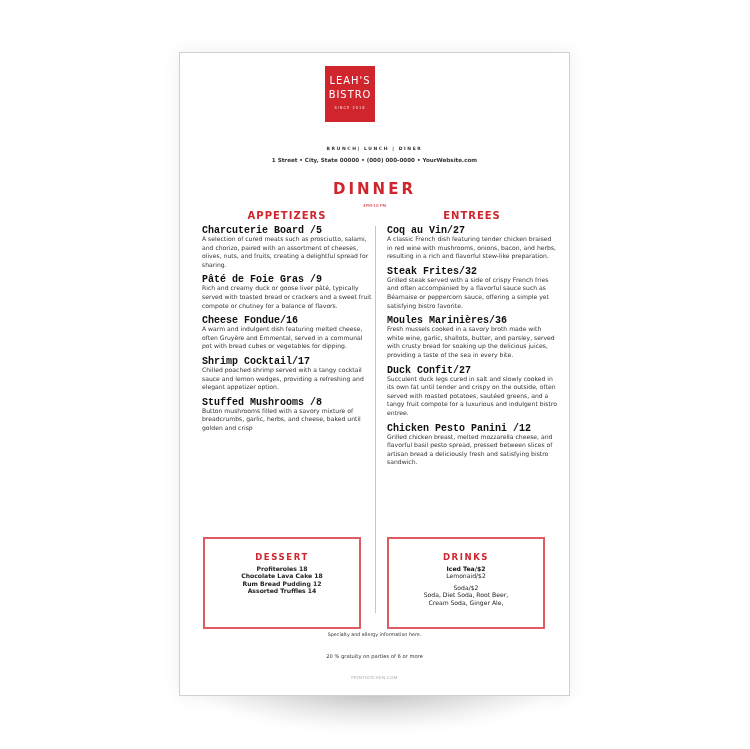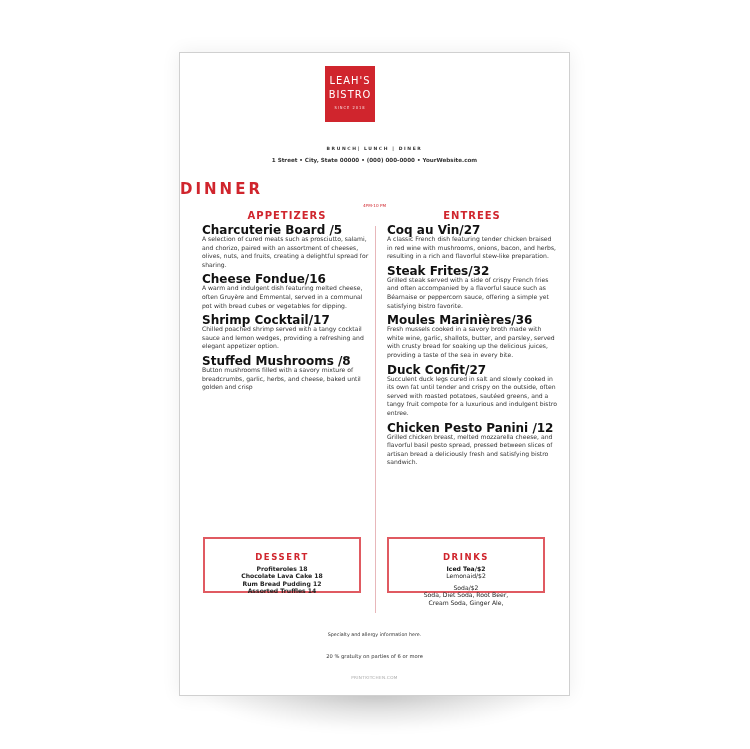--- a/index.html
+++ b/index.html
@@ -28,41 +28,41 @@
   .logo .since { font-size: 4px; letter-spacing: 1px; margin-top: 3px; opacity: .85; }
   .services {
     position: absolute; top: 93px; left: 0; right: 0; text-align: center;
     font-size: 4.5px; font-weight: bold; letter-spacing: 1.6px; color: #333;
   }
   .address {
     position: absolute; top: 104px; left: 0; right: 0; text-align: center;
     font-size: 5.6px; font-weight: bold; color: #333;
   }
   .dinner-title {
-    position: absolute; top: 127px; left: 0; right: 0; 
+    position: absolute; top: 127px; left: 0; right: 0; text-align: center;
     font-size: 15px; font-weight: bold; letter-spacing: 3px; color: #d0252d;
   }
   .hours {
     position: absolute; top: 150px; left: 0; right: 0; text-align: center;
     font-size: 4.2px; color: #d0252d;
   }
   .divider {
     position: absolute; left: 195px; top: 173px; width: 1px; height: 387px; background: #e7b7ba;
   }
   .col { position: absolute; top: 157px; width: 170px; }
   .col.left { left: 22px; }
   .col.right { left: 207px; }
   .col-title {
     text-align: center; font-size: 10px; font-weight: bold; letter-spacing: 1px; color: #d0252d; margin-bottom: 5px;
   }
   .item { margin-bottom: 6px; }
-  .item-name { font-size: 12px; font-weight: bold; color: #111; line-height: 9px; }
+  .item-name { font-size: 10px; font-weight: bold; color: #111; line-height: 9px; font-family: Liberation Mono, monospace; }
   .item-desc { font-size: 6.1px; line-height: 8.6px; color: #333; }
   .box {
-    position: absolute; top: 484px; width: 158px; height: 56px; box-sizing: border-box;
+    position: absolute; top: 484px; width: 158px; height: 92px; box-sizing: border-box;
     border: 2px solid #e05a61; text-align: center; padding-top: 13px;
   }
   .box.left { left: 23px; }
   .box.right { left: 207px; }
   .box-title { font-size: 8.5px; font-weight: bold; letter-spacing: 1.6px; color: #d0252d; margin-bottom: 3px; }
   .box-line { font-size: 6.1px; line-height: 7.4px; color: #222; }
   .box-line.b { font-weight: bold; color: #111; }
   .box-line.gap { margin-top: 4px; }
   .dessert .box-line { font-weight: bold; }
   .note { position: absolute; left: 0; right: 0; text-align: center; font-size: 4.8px; color: #333; }
@@ -89,20 +89,24 @@
   <div class="dinner-title">DINNER</div>
   <div class="hours">4PM-10 PM</div>
 
   <div class="divider"></div>
 
   <div class="col left">
     <div class="col-title">APPETIZERS</div>
     <div class="item">
       <div class="item-name">Charcuterie Board /5</div>
       <div class="item-desc">A selection of cured meats such as prosciutto, salami, and chorizo, paired with an assortment of cheeses, olives, nuts, and fruits, creating a delightful spread for sharing.</div>
+    </div>
+    <div class="item">
+      <div class="item-name">Pâté de Foie Gras /9</div>
+      <div class="item-desc">Rich and creamy duck or goose liver pâté, typically served with toasted bread or crackers and a sweet fruit compote or chutney for a balance of flavors.</div>
     </div>
     <div class="item">
       <div class="item-name">Cheese Fondue/16</div>
       <div class="item-desc">A warm and indulgent dish featuring melted cheese, often Gruyère and Emmental, served in a communal pot with bread cubes or vegetables for dipping.</div>
     </div>
     <div class="item">
       <div class="item-name">Shrimp Cocktail/17</div>
       <div class="item-desc">Chilled poached shrimp served with a tangy cocktail sauce and lemon wedges, providing a refreshing and elegant appetizer option.</div>
     </div>
     <div class="item">

